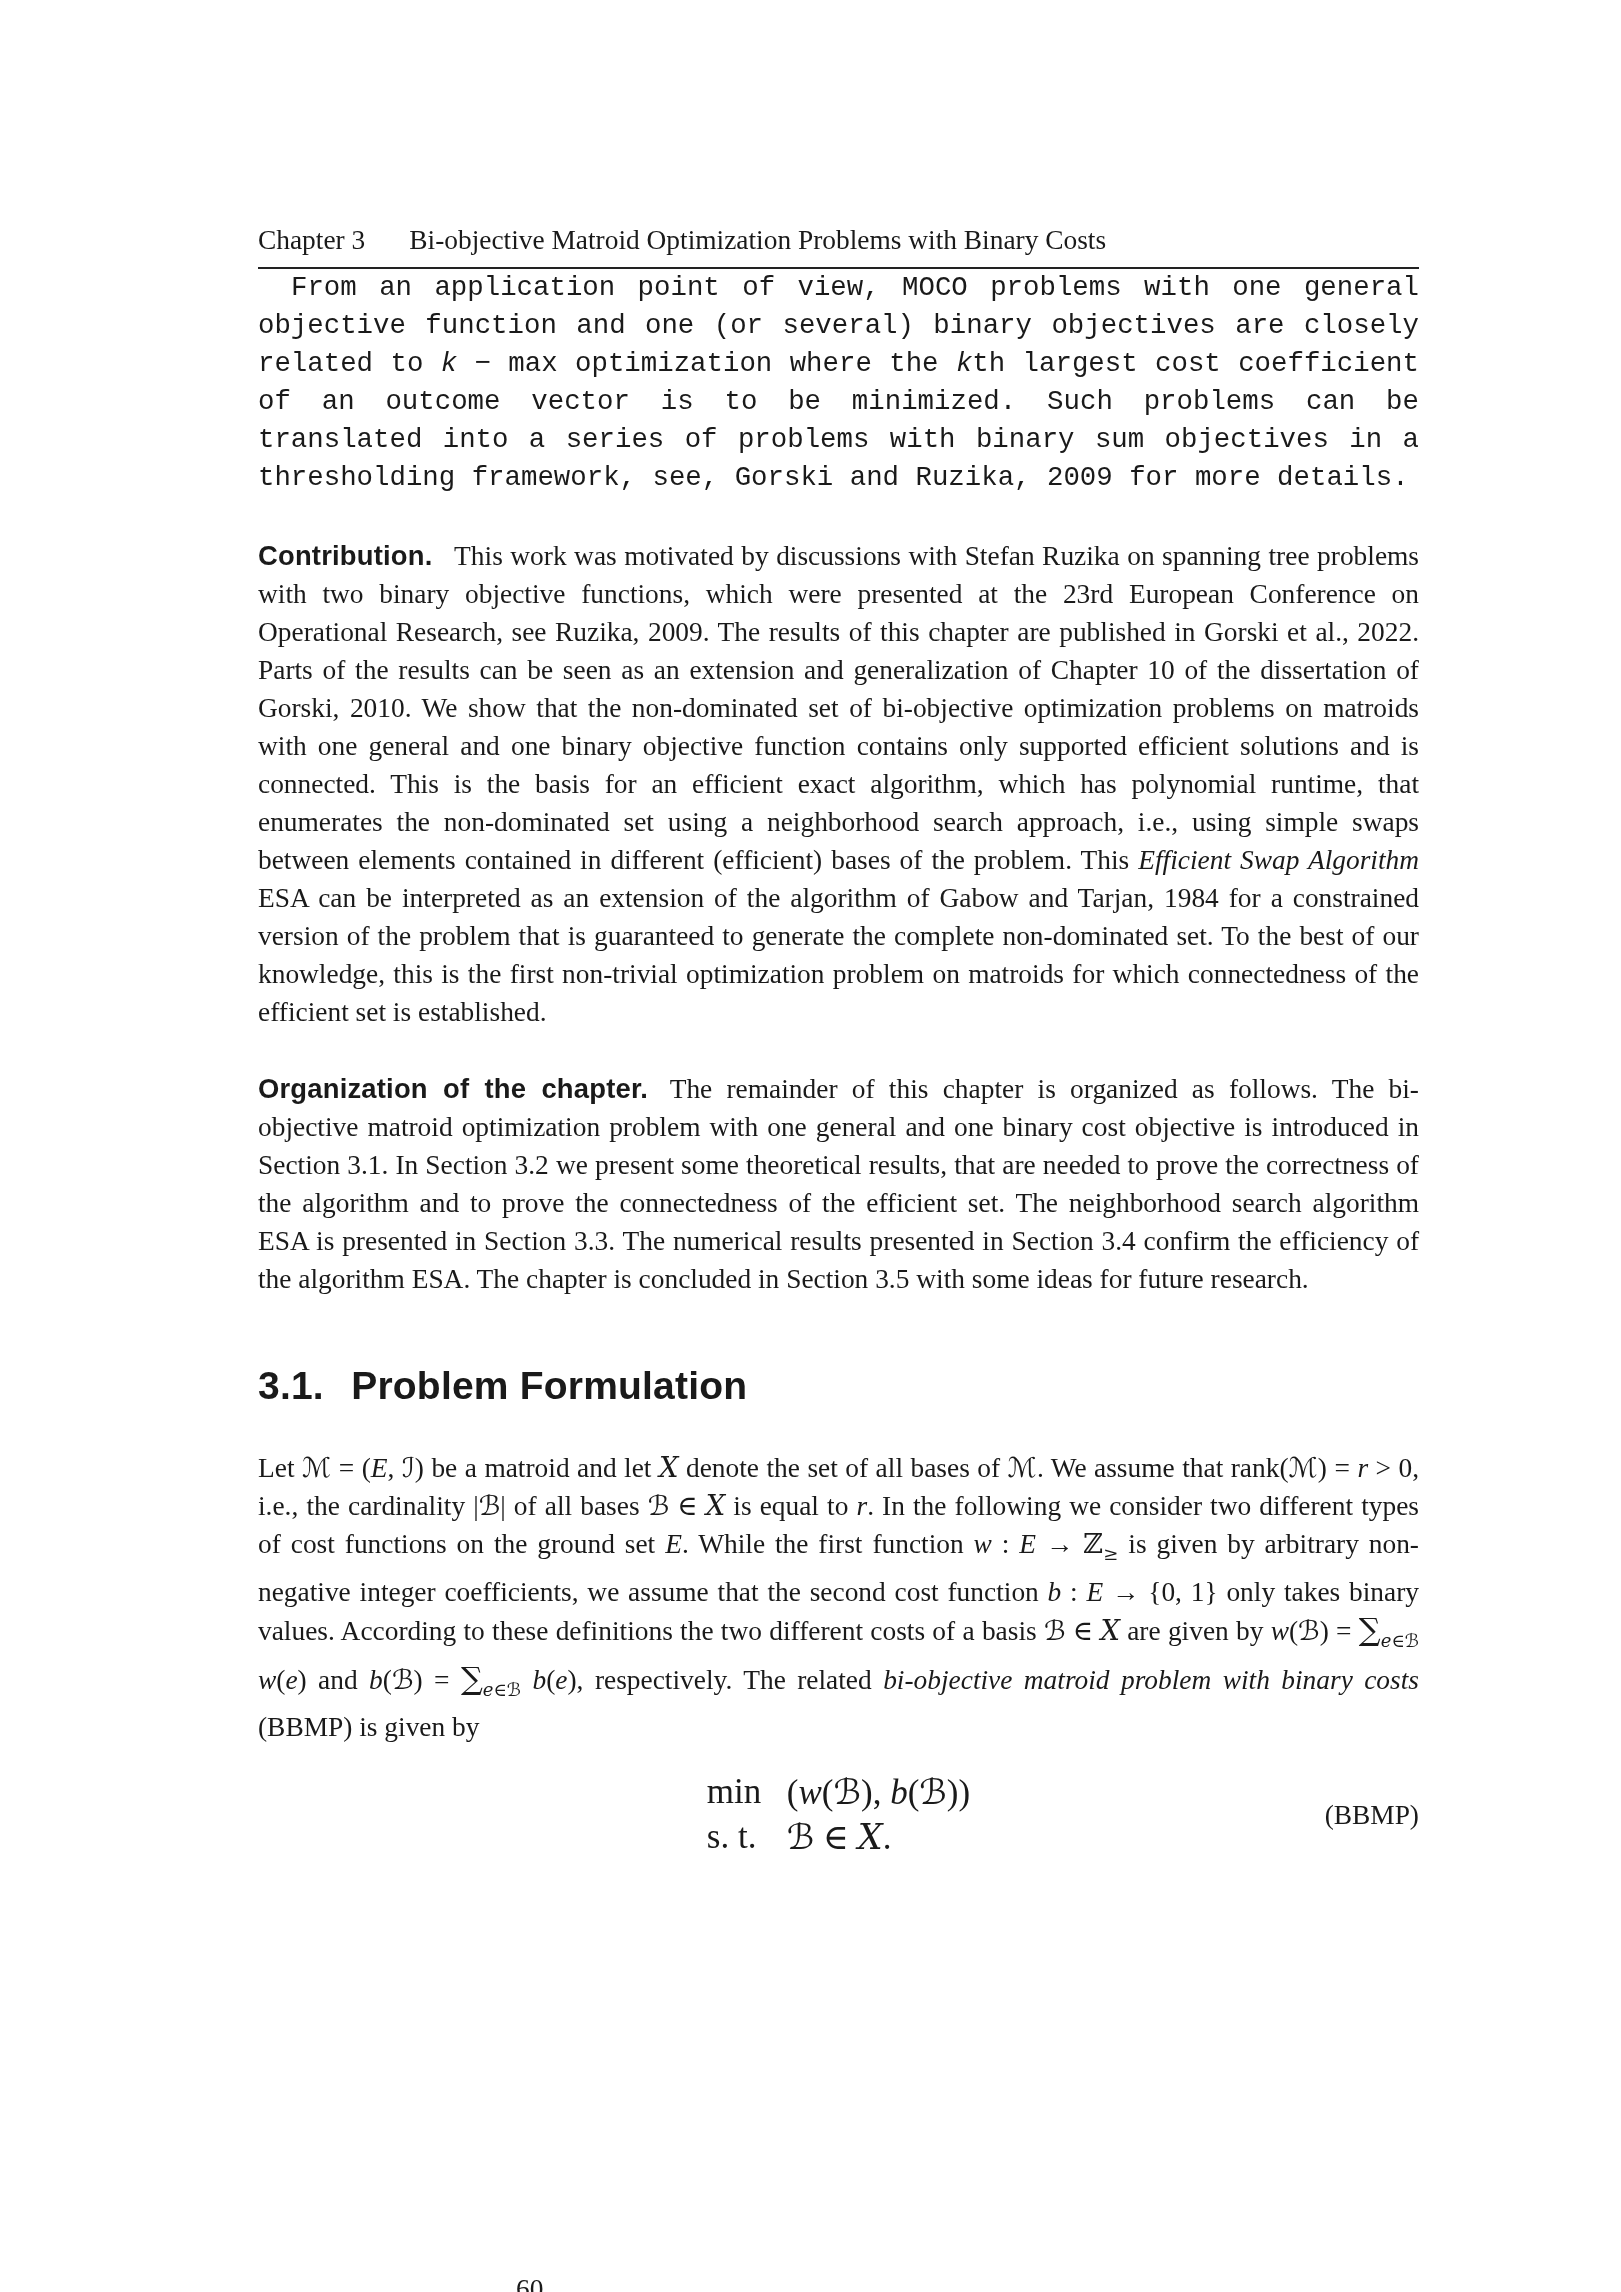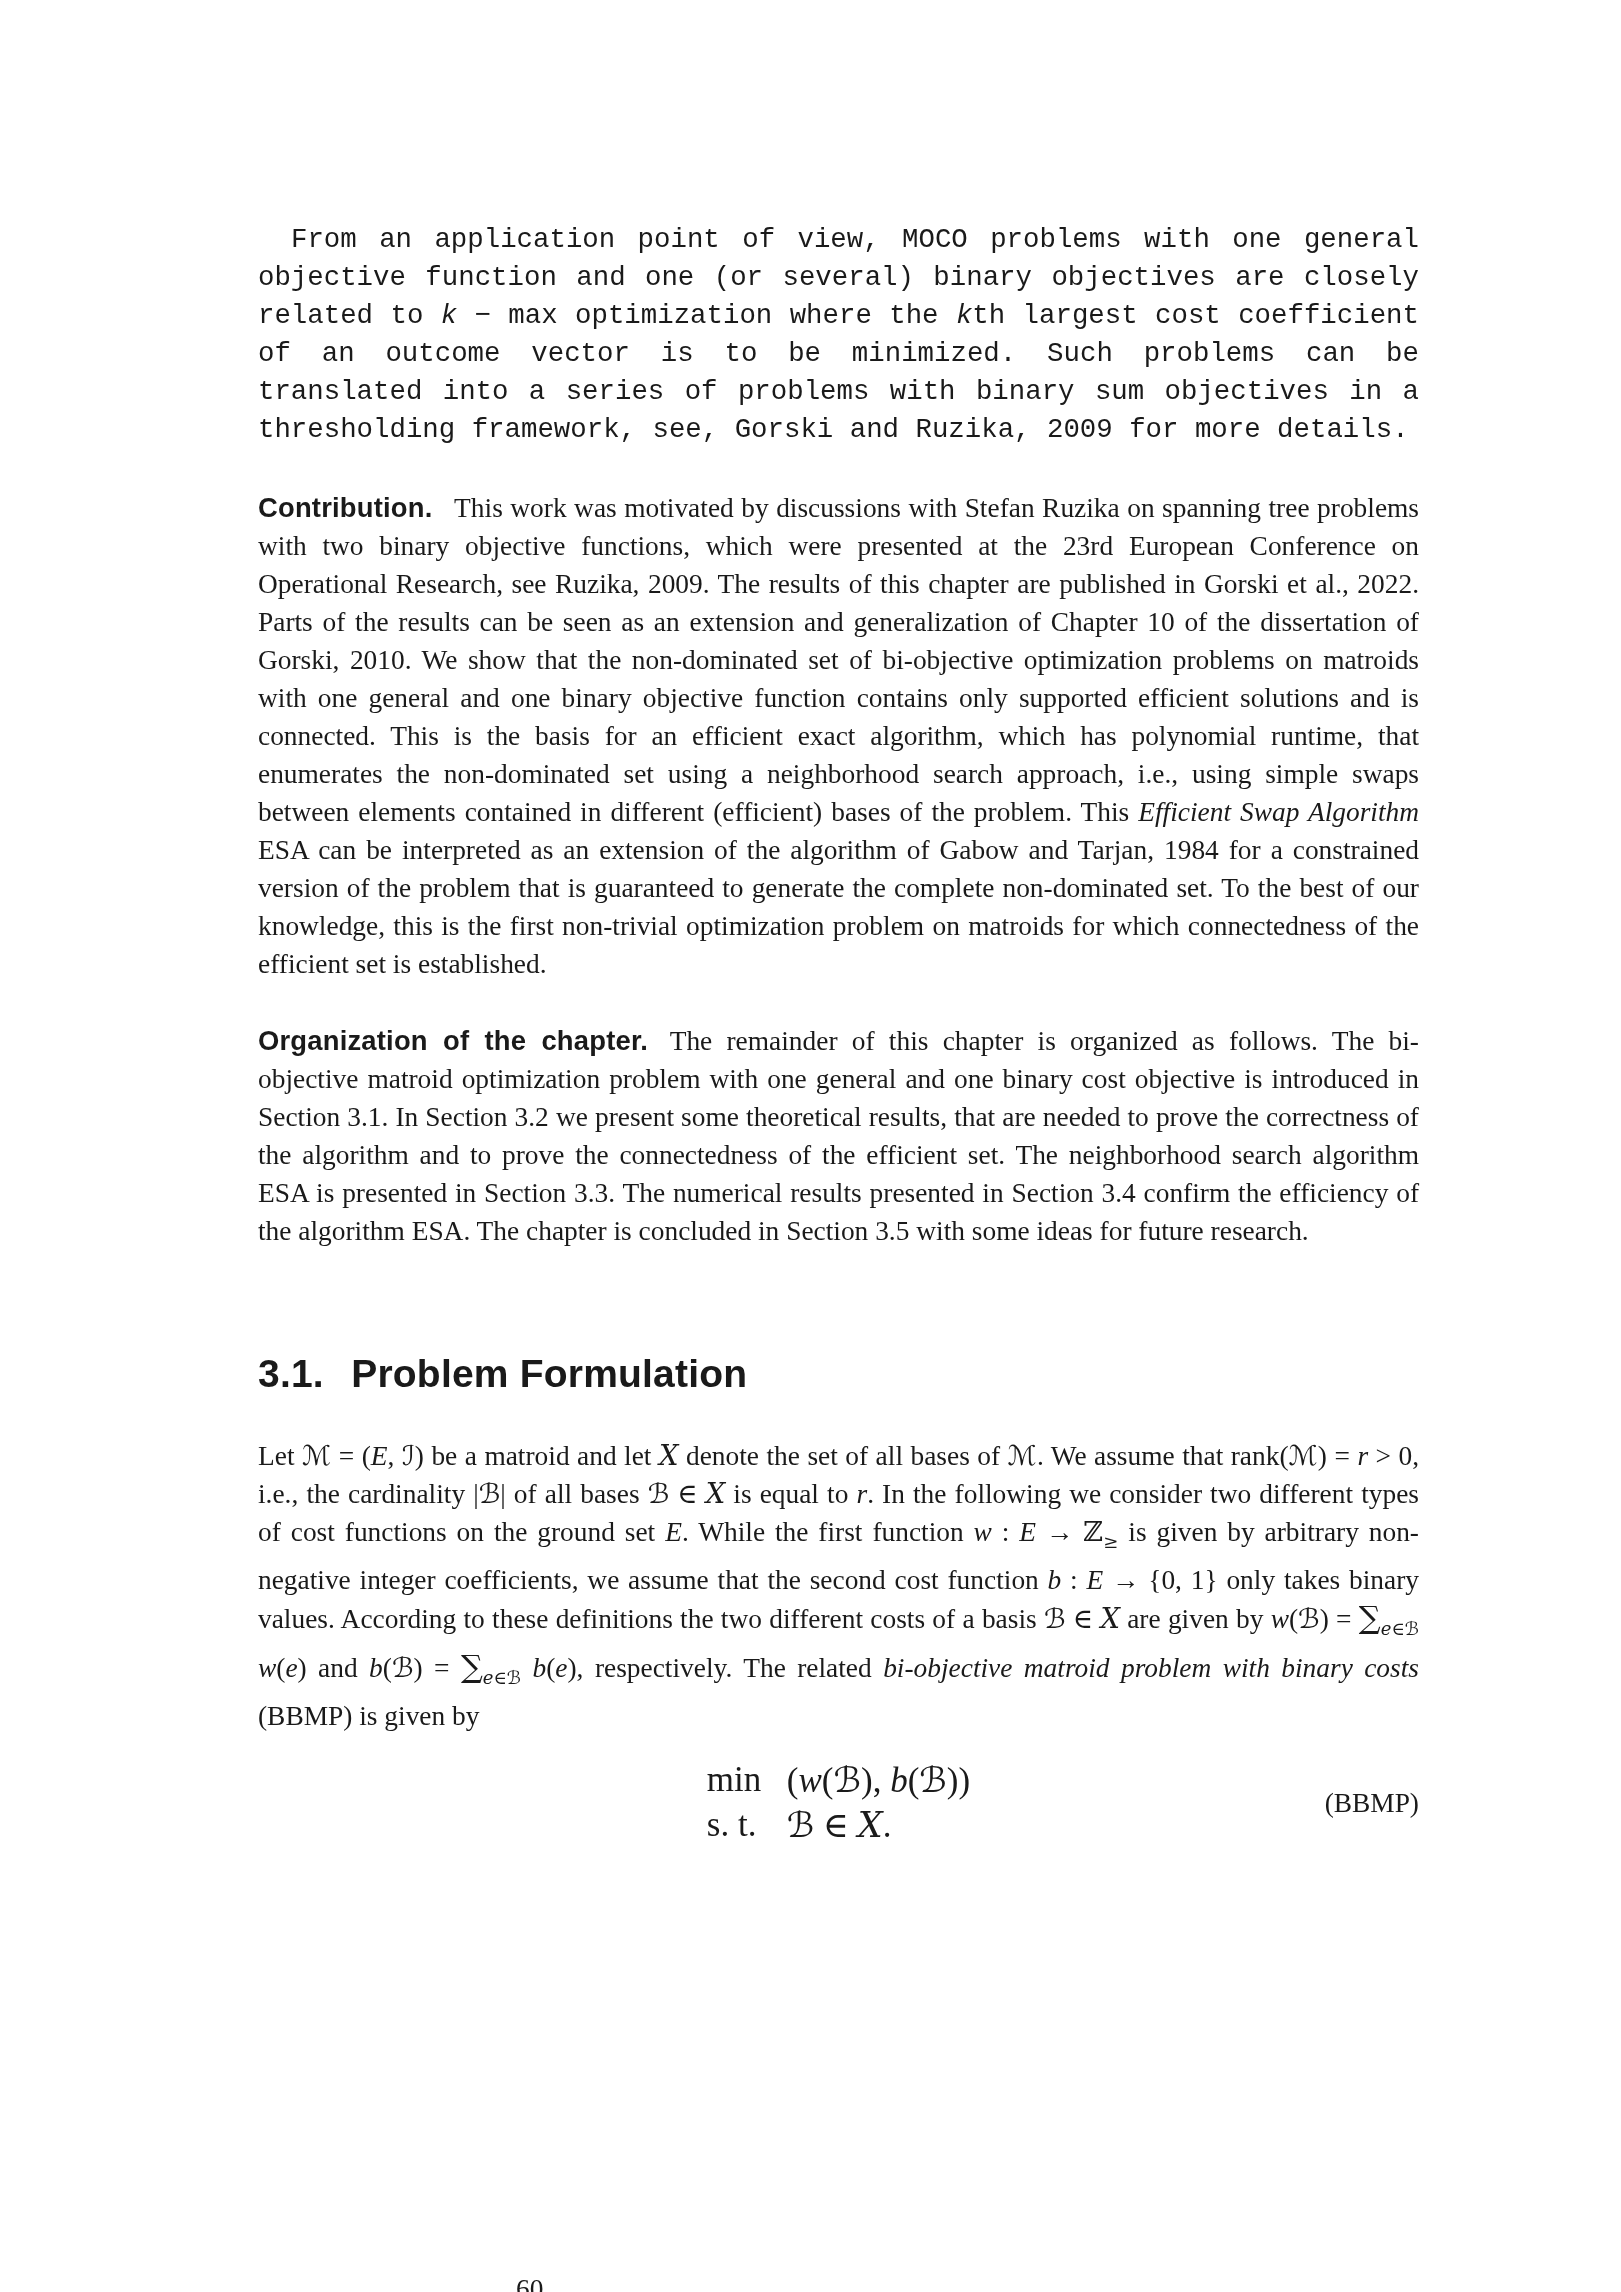--- a/index.html
+++ b/index.html
@@ -35,21 +35,21 @@
   .block-contribution { margin-top: 40px; }
   .block-organization { margin-top: 39px; }
   .runlabel {
     font-family: "Liberation Sans", "DejaVu Sans", sans-serif;
     font-weight: 700;
     margin-right: 21.6px;
     letter-spacing: 0.2px;
   }
   
   .secheading {
-    margin: 99px 0 39px 0;
+    margin: 63px 0 39px 0;
     font-family: "Liberation Sans", "DejaVu Sans", sans-serif;
     font-weight: 700;
     font-size: 39px;
     line-height: 49px;
     letter-spacing: 0.2px;
   }
   .secheading .secnum { margin-right: 27.4px; }
   
   .s-i  { font-style: italic; }
   .s-cal { font-style: italic; font-family: "DejaVu Serif", "DejaVu Sans", serif; }
@@ -69,20 +69,23 @@
     top: 2049px;
     font-size: 27.4px;
   }
 </style>
 </head>
 <body>
 
 <div class="page">
   <div class="content">
 
+    <div class="runhead">
+      <span class="chapnum">Chapter 3</span><span>Bi-objective Matroid Optimization Problems with Binary Costs</span>
+    </div>
 
 
     <p class="para-indent"><span>From an application point of view, MOCO problems with one general objective function and one (or several) binary objectives are closely related to </span><span class="s-i">k</span><span> − max optimization where the </span><span class="s-i">k</span><span>th largest cost coefficient of an outcome vector is to be minimized. Such problems can be translated into a series of problems with binary sum objectives in a thresholding framework, see, Gorski and Ruzika, 2009 for more details.</span></p>
 
     <p class="block-contribution"><span class="runlabel">Contribution.</span><span><span>This work was motivated by discussions with Stefan Ruzika on spanning tree problems with two binary objective functions, which were presented at the 23rd European Conference on Operational Research, see Ruzika, 2009.  The results of this chapter are published in Gorski et al., 2022.  Parts of the results can be seen as an extension and generalization of Chapter 10 of the dissertation of Gorski, 2010.  We show that the non-dominated set of bi-objective optimization problems on matroids with one general and one binary objective function contains only supported efficient solutions and is connected.  This is the basis for an efficient exact algorithm, which has polynomial runtime, that enumerates the non-dominated set using a neighborhood search approach, i.e., using simple swaps between elements contained in different (efficient) bases of the problem.  This </span><span class="s-i">Efficient Swap Algorithm</span><span> ESA can be interpreted as an extension of the algorithm of Gabow and Tarjan, 1984 for a constrained version of the problem that is guaranteed to generate the complete non-dominated set.  To the best of our knowledge, this is the first non-trivial optimization problem on matroids for which connectedness of the efficient set is established.</span></span></p>
 
     <p class="block-organization"><span class="runlabel">Organization of the chapter.</span><span><span>The remainder of this chapter is organized as follows.  The bi-objective matroid optimization problem with one general and one binary cost objective is introduced in Section 3.1.  In Section 3.2 we present some theoretical results, that are needed to prove the correctness of the algorithm and to prove the connectedness of the efficient set.  The neighborhood search algorithm ESA is presented in Section 3.3.  The numerical results presented in Section 3.4 confirm the efficiency of the algorithm ESA. The chapter is concluded in Section 3.5 with some ideas for future research.</span></span></p>
 
     <h2 class="secheading"><span class="secnum">3.1.</span><span>Problem Formulation</span></h2>
 

